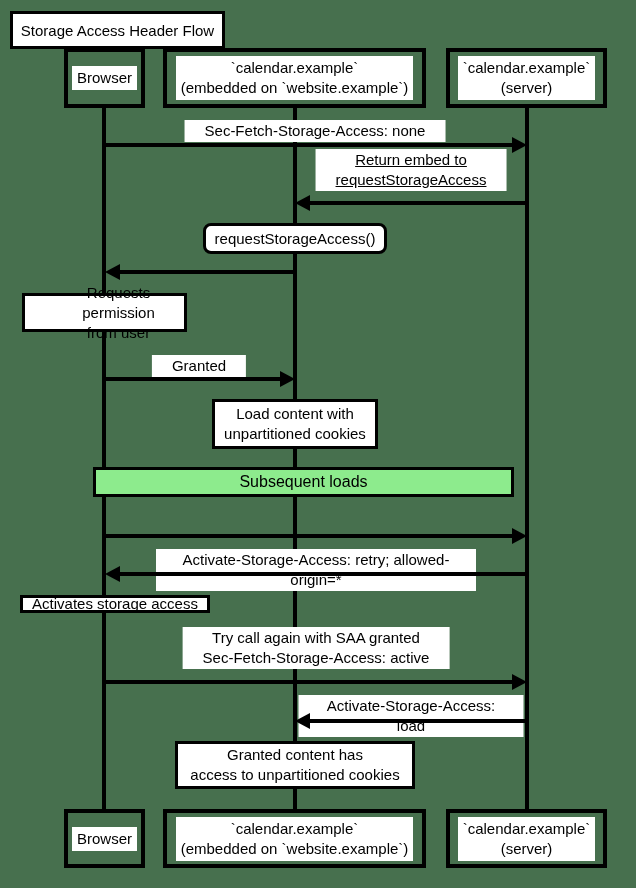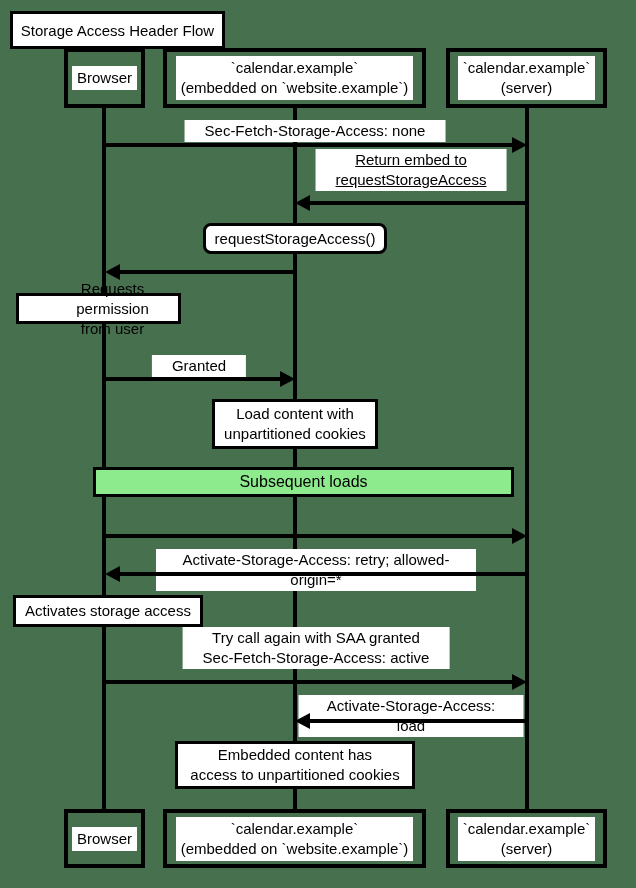--- a/index.html
+++ b/index.html
@@ -80,51 +80,51 @@
   <div class="abs mlabel" style="left:411px; top:149px;text-decoration:underline;">Return embed to
 requestStorageAccess</div>
   <div class="abs mline" style="left:309px; top:201px; width:218px;"></div>
   <div class="abs head-l" style="left:295px; top:195px;"></div>
 
   <div class="abs note" style="left:203px; top:223px; width:184px; height:31px;border-radius:8px;">requestStorageAccess()</div>
 
   <div class="abs mline" style="left:119px; top:270px; width:176px;"></div>
   <div class="abs head-l" style="left:105px; top:264px;"></div>
 
-  <div class="abs note" style="left:16px; top:293px; width:165px; height:31px;padding-left:28px;">Requests permission
+  <div class="abs note" style="left:22px; top:293px; width:165px; height:39px;padding-left:28px;">Requests permission
 from user</div>
 
   <div class="abs mlabel" style="left:199px; top:355px;">Granted</div>
   <div class="abs mline" style="left:104px; top:377px; width:177px;"></div>
   <div class="abs head-r" style="left:280px; top:371px;"></div>
 
   <div class="abs note" style="left:212px; top:399px; width:166px; height:50px;">Load content with
 unpartitioned cookies</div>
 
   <div class="abs section" style="left:93px; top:467px; width:421px; height:30px;">Subsequent loads</div>
 
   <div class="abs mline" style="left:104px; top:534px; width:408px;"></div>
   <div class="abs head-r" style="left:512px; top:528px;"></div>
 
   <div class="abs mlabel" style="left:316px; top:549px;">Activate-Storage-Access: retry; allowed-origin=*</div>
   <div class="abs mline" style="left:119px; top:572px; width:408px;"></div>
   <div class="abs head-l" style="left:105px; top:566px;"></div>
 
-  <div class="abs note" style="left:13px; top:595px; width:190px; height:32px;">Activates storage access</div>
+  <div class="abs note" style="left:20px; top:595px; width:190px; height:18px;">Activates storage access</div>
 
   <div class="abs mlabel" style="left:316px; top:627px;">Try call again with SAA granted
 Sec-Fetch-Storage-Access: active</div>
   <div class="abs mline" style="left:104px; top:680px; width:408px;"></div>
   <div class="abs head-r" style="left:512px; top:674px;"></div>
 
   <div class="abs mlabel" style="left:411px; top:695px;">Activate-Storage-Access: load</div>
   <div class="abs mline" style="left:309px; top:719px; width:218px;"></div>
   <div class="abs head-l" style="left:295px; top:713px;"></div>
 
-  <div class="abs note" style="left:175px; top:741px; width:240px; height:48px;">Embedded content has
+  <div class="abs note" style="left:175px; top:741px; width:240px; height:48px;">Granted content has
 access to unpartitioned cookies</div>
 
   <div class="abs pbox" style="left:64px; top:809px; width:81px; height:59px;">
     <span class="plabel">Browser</span>
   </div>
   <div class="abs pbox" style="left:163px; top:809px; width:263px; height:59px;">
     <span class="plabel">`calendar.example`
 (embedded on `website.example`)</span>
   </div>
   <div class="abs pbox" style="left:446px; top:809px; width:161px; height:59px;">

